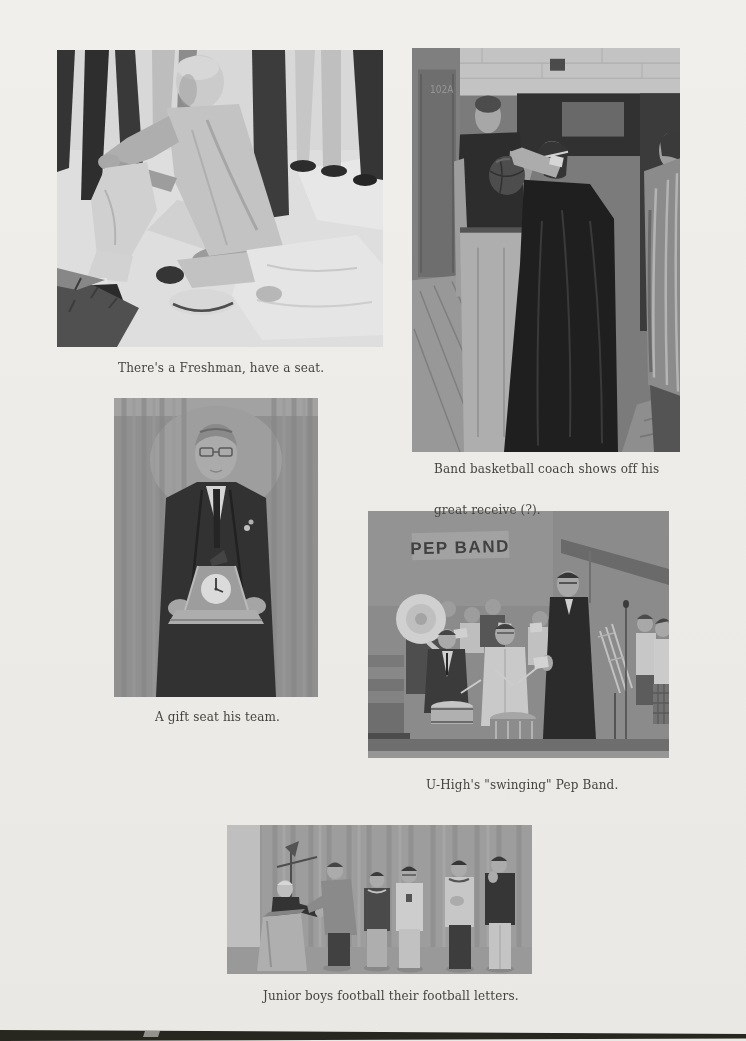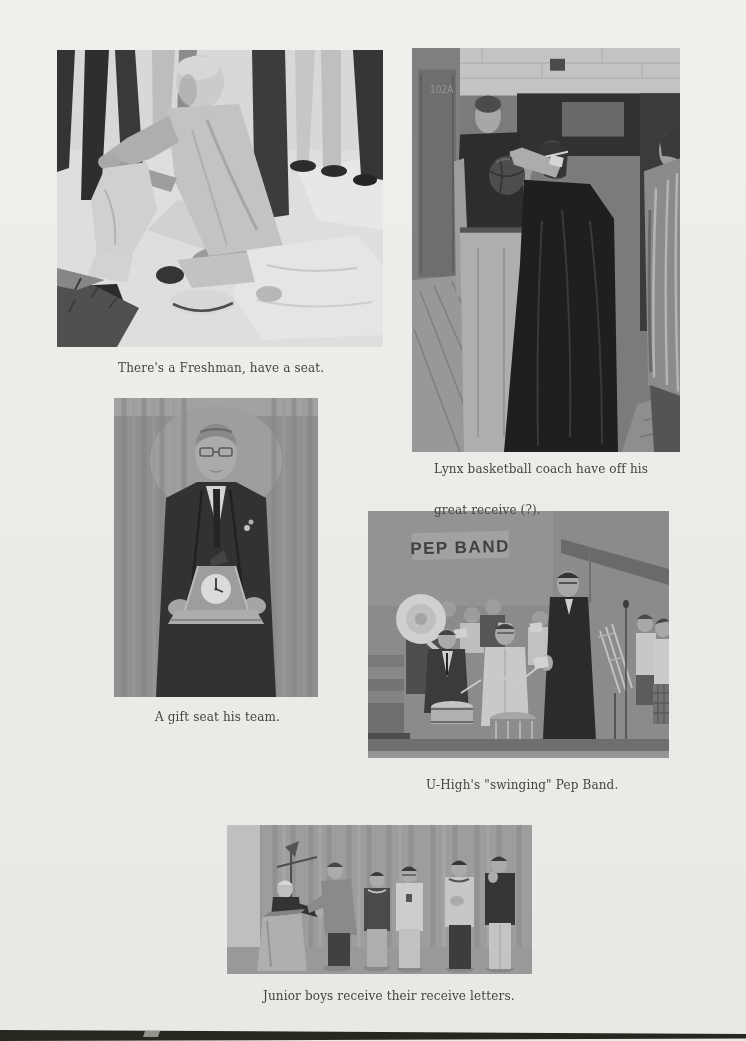--- a/index.html
+++ b/index.html
@@ -350,25 +350,25 @@
         <ellipse cx="266" cy="52" rx="5" ry="6" fill="#b3ab9e"></ellipse>
         <rect x="262" y="98" width="22" height="46" fill="#c9c6bf"></rect>
         <path d="M273,100 V144" stroke="#b2afa6" stroke-width="1.5"></path>
       </g>
     </svg>
   </figure>
 
   <div class="caption" style="left:118px;top:362px">There's a Freshman, have a seat.</div>
 
   <div class="caption" style="left:434px;top:436px">
-    <div>Lynx basketball coach have off his</div>
+    <div>Band basketball coach shows off his</div>
     <div>great receive (?).</div>
   </div>
 
   <div class="caption" style="left:155px;top:711px">A gift seat his team.</div>
 
   <div class="caption" style="left:426px;top:779px">U-High's "swinging" Pep Band.</div>
 
-  <div class="caption" style="left:263px;top:990px">Junior boys receive their receive letters.</div>
+  <div class="caption" style="left:263px;top:990px">Junior boys football their football letters.</div>
 
   <div class="scan-band"></div>
   <div class="scan-band-notch"></div>
 </div>
 
 </body></html>

